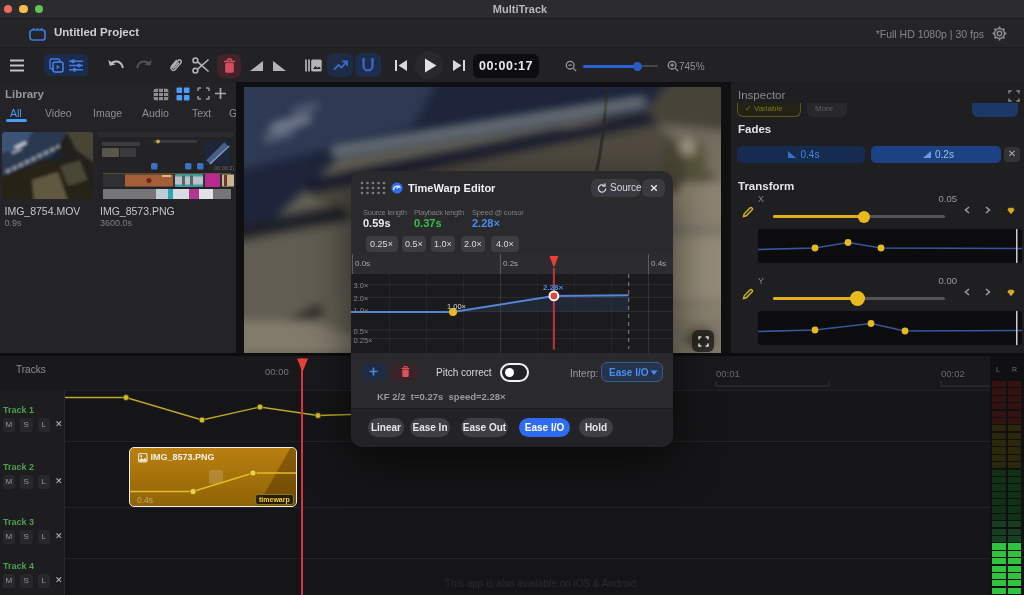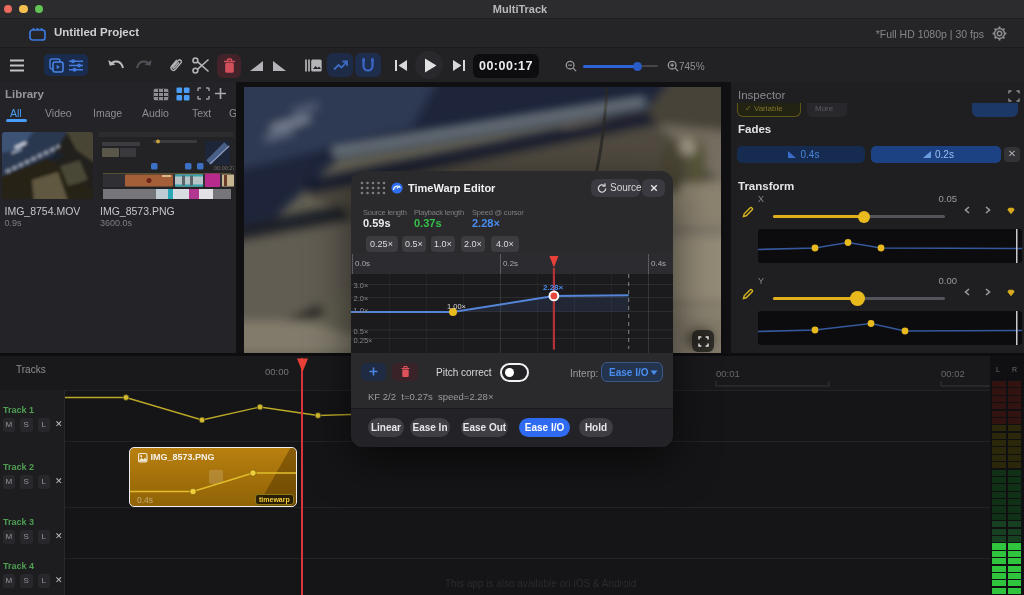--- a/index.html
+++ b/index.html
@@ -638,21 +638,21 @@
   </svg>
   <div class="abs" style="left:85px;top:195.5px;font-size:10px;color:#d8d8dc;">Pitch correct</div>
   <div class="abs" style="left:149px;top:192px;width:29px;height:18.5px;border:2px solid #f2f2f4;border-radius:10px;background:#222226;"></div>
   <div class="abs" style="left:153.5px;top:196.5px;width:9.5px;height:9.5px;border-radius:50%;background:#ffffff;"></div>
   <div class="abs" style="left:219px;top:196.5px;font-size:10px;color:#9a9aa0;">Interp:</div>
   <div class="abs" style="left:250px;top:191px;width:62px;height:20px;border-radius:6px;background:#24344e;border:1px solid #3a5a8c;"></div>
   <div class="abs" style="left:258px;top:195.5px;font-size:10px;font-weight:bold;color:#4a8df0;">Ease I/O</div>
   <svg class="abs" style="left:299px;top:199px;" width="8" height="6" viewBox="0 0 8 6">
       <path d="M0.5 0.5 L4 5 L7.5 0.5 Z" fill="#4a8df0"></path>
     </svg>
-  <div class="abs" style="left:17px;top:219.5px;font-size:9.5px;color:#9a9aa0;">KF 2/2&nbsp;&nbsp;t=0.27s&nbsp;&nbsp;speed=2.28×</div>
+  <div class="abs" style="left:26px;top:219.5px;font-size:9.5px;color:#9a9aa0;font-weight:bold;">KF 2/2&nbsp;&nbsp;t=0.27s&nbsp;&nbsp;speed=2.28×</div>
 
   <div class="abs" style="left:0;top:237px;width:322px;height:39px;background:#232327;border-top:1px solid #1b1b1e;"></div>
   <div class="abs kfbtn" style="left:17px;width:36px;">Linear</div>
   <div class="abs kfbtn" style="left:59px;width:40px;">Ease In</div>
   <div class="abs kfbtn" style="left:110px;width:47px;">Ease Out</div>
   <div class="abs kfbtn" style="left:168px;width:51px;background:#2f6bf0;color:#ffffff;">Ease I/O</div>
   <div class="abs kfbtn" style="left:228px;width:34px;">Hold</div>
 </div>
 <style>
   .preset { top:65px; height:16px; border-radius:4px; background:#3c3c41; color:#dcdcde; font-size:9px; text-align:center; line-height:16px; }

